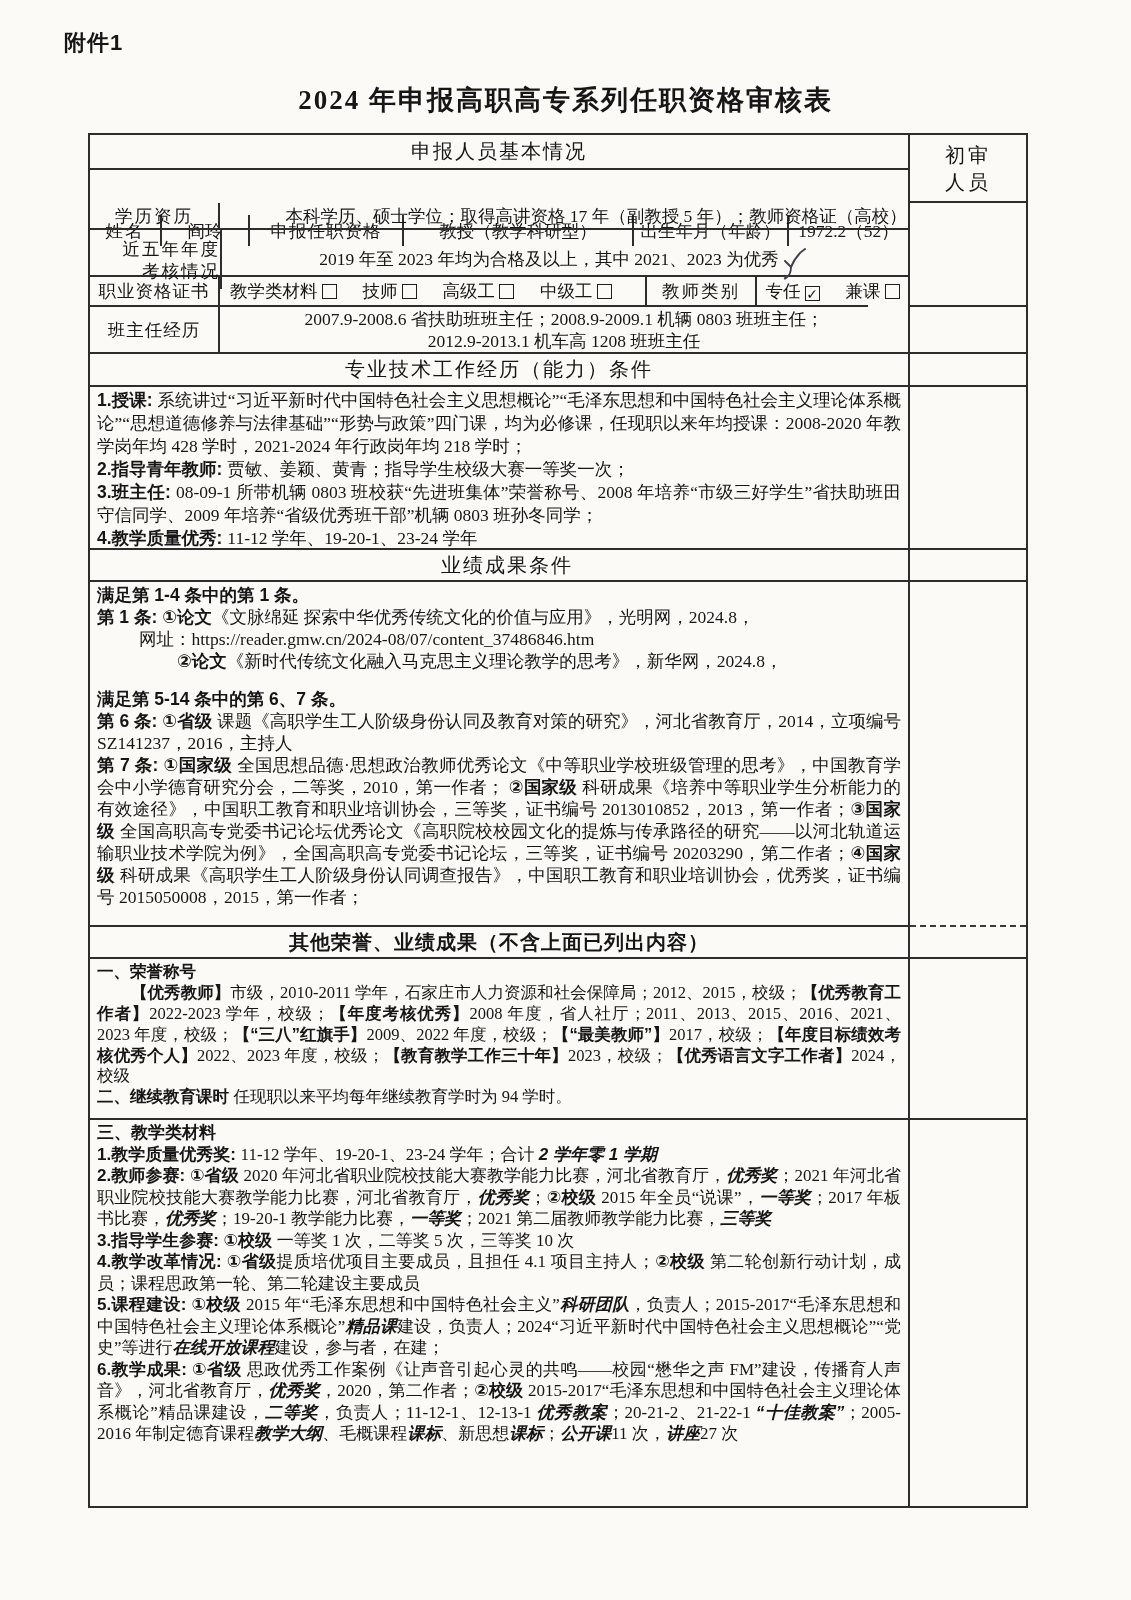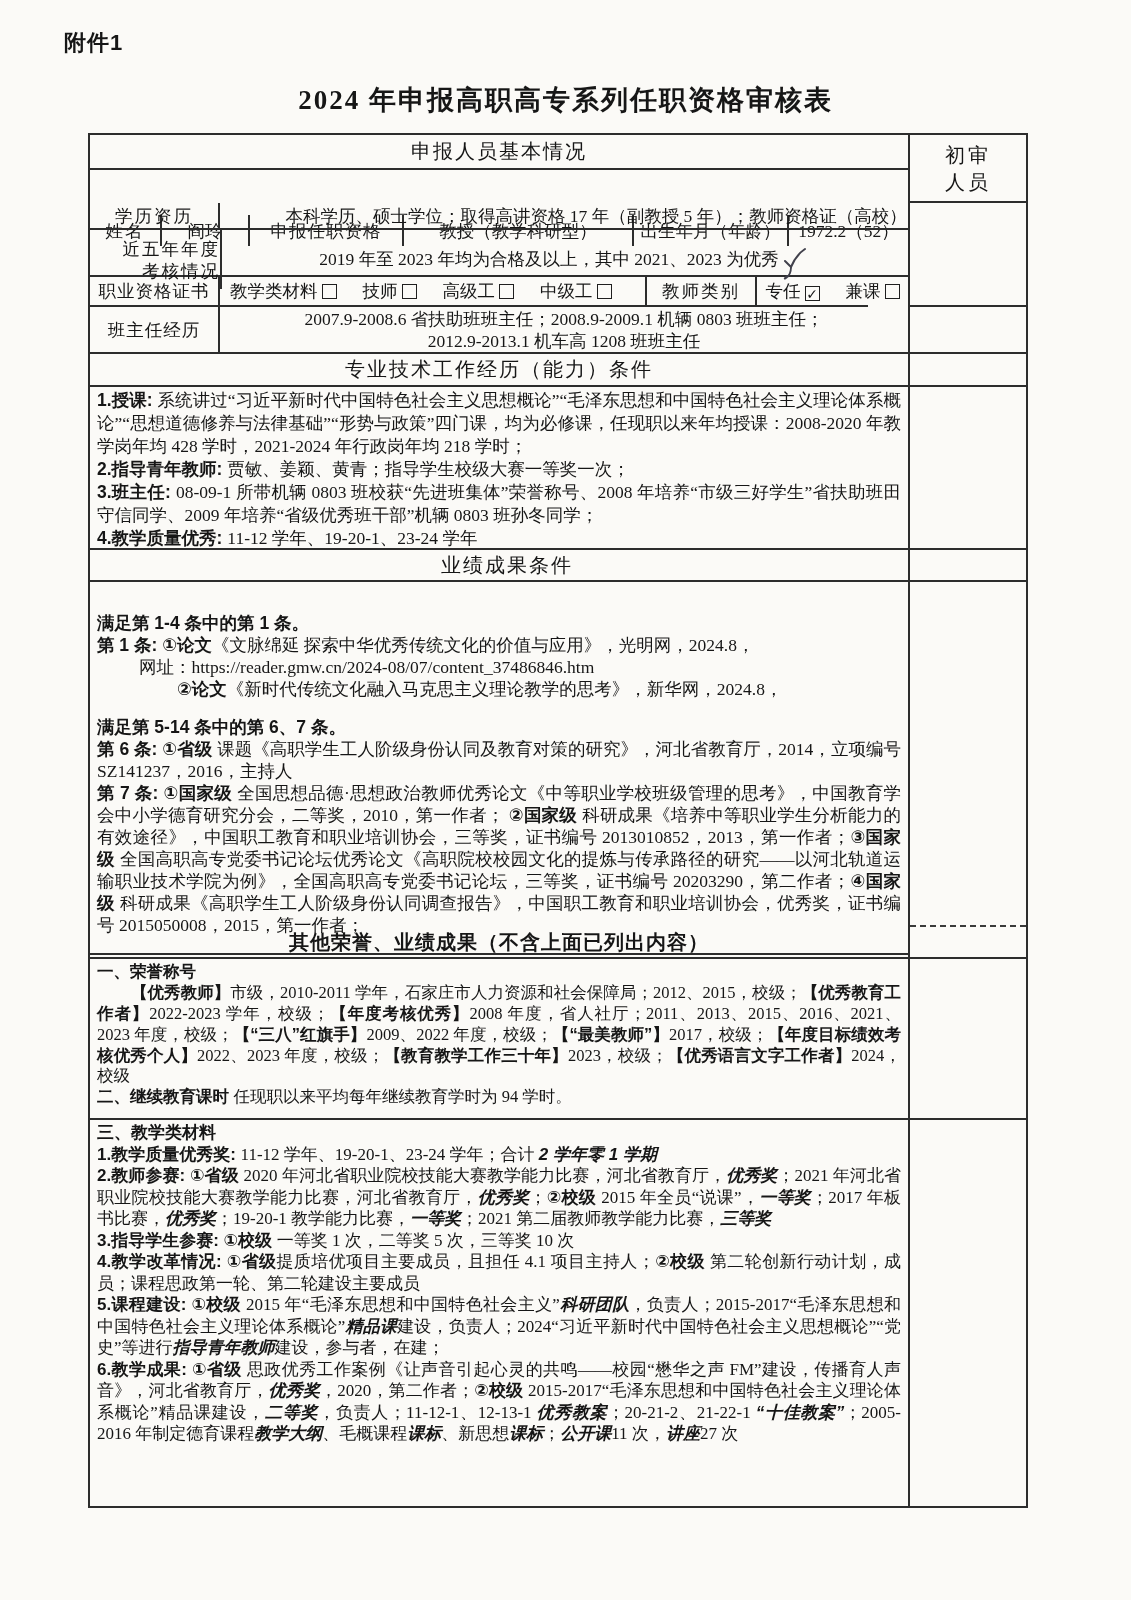--- a/index.html
+++ b/index.html
@@ -110,21 +110,21 @@
 
     <div class="row bb content lhH" style="left:0;top:252px;width:818px;height:163px;">
       <p class="para"><span class="rb">1.授课: </span><span>系统讲过“习近平新时代中国特色社会主义思想概论”“毛泽东思想和中国特色社会主义理论体系概论”“思想道德修养与法律基础”“形势与政策”四门课，均为必修课，任现职以来年均授课：2008-2020 年教学岗年均 428 学时，2021-2024 年行政岗年均 218 学时；</span></p>
       <p class="para"><span class="rb">2.指导青年教师: </span><span>贾敏、姜颖、黄青；指导学生校级大赛一等奖一次；</span></p>
       <p class="para"><span class="rb">3.班主任: </span><span>08-09-1 所带机辆 0803 班校获“先进班集体”荣誉称号、2008 年培养“市级三好学生”省扶助班田守信同学、2009 年培养“省级优秀班干部”机辆 0803 班孙冬同学；</span></p>
       <p class="para"><span class="rb">4.教学质量优秀: </span><span>11-12 学年、19-20-1、23-24 学年</span></p>
     </div>
 
     <div class="row bb center hdr" style="left:0;top:415px;width:818px;height:32px;padding-left:16px;">业绩成果条件</div>
 
-    <div class="row bb content lhJ" style="left:0;top:447px;width:818px;height:345px;margin-top:28px;">
+    <div class="row bb content lhJ" style="left:0;top:447px;width:818px;height:345px;">
       <p class="para"><span class="rb">满足第 1-4 条中的第 1 条。</span></p>
       <p class="para"><span class="rb">第 1 条: </span><span class="rb">①论文</span><span>《文脉绵延 探索中华优秀传统文化的价值与应用》，光明网，2024.8，</span></p>
       <p class="para ind1"><span>网址：https://reader.gmw.cn/2024-08/07/content_37486846.htm</span></p>
       <p class="para ind2"><span class="rb">②论文</span><span>《新时代传统文化融入马克思主义理论教学的思考》，新华网，2024.8，</span></p>
       <p class="para gap"><span class="rb">满足第 5-14 条中的第 6、7 条。</span></p>
       <p class="para"><span class="rb">第 6 条: </span><span class="rb">①省级 </span><span>课题《高职学生工人阶级身份认同及教育对策的研究》，河北省教育厅，2014，立项编号 SZ141237，2016，主持人</span></p>
       <p class="para"><span class="rb">第 7 条: </span><span class="rb">①国家级 </span><span>全国思想品德·思想政治教师优秀论文《中等职业学校班级管理的思考》，中国教育学会中小学德育研究分会，二等奖，2010，第一作者； </span><span class="rb">②国家级 </span><span>科研成果《培养中等职业学生分析能力的有效途径》，中国职工教育和职业培训协会，三等奖，证书编号 2013010852，2013，第一作者；</span><span class="rb">③国家级 </span><span>全国高职高专党委书记论坛优秀论文《高职院校校园文化的提炼与传承路径的研究——以河北轨道运输职业技术学院为例》，全国高职高专党委书记论坛，三等奖，证书编号 20203290，第二作者；</span><span class="rb">④国家级 </span><span>科研成果《高职学生工人阶级身份认同调查报告》，中国职工教育和职业培训协会，优秀奖，证书编号 2015050008，2015，第一作者；</span></p>
     </div>
 
     <div class="row bb center khdr" style="left:0;top:792px;width:818px;height:32px;">其他荣誉、业绩成果（不含上面已列出内容）</div>
@@ -134,21 +134,21 @@
       <p class="para tind"><span class="rb">【优秀教师】</span><span>市级，2010-2011 学年，石家庄市人力资源和社会保障局；2012、2015，校级；</span><span class="rb">【优秀教育工作者】</span><span>2022-2023 学年，校级；</span><span class="rb">【年度考核优秀】</span><span>2008 年度，省人社厅；2011、2013、2015、2016、2021、2023 年度，校级；</span><span class="rb">【“三八”红旗手】</span><span>2009、2022 年度，校级；</span><span class="rb">【“最美教师”】</span><span>2017，校级；</span><span class="rb">【年度目标绩效考核优秀个人】</span><span>2022、2023 年度，校级；</span><span class="rb">【教育教学工作三十年】</span><span>2023，校级；</span><span class="rb">【优秀语言文字工作者】</span><span>2024，校级</span></p>
       <p class="para"><span class="rb">二、继续教育课时 </span><span>任现职以来平均每年继续教育学时为 94 学时。</span></p>
     </div>
 
     <div class="row content lhM" style="left:0;top:985px;width:818px;height:386px;">
       <p class="para"><span class="rb">三、教学类材料</span></p>
       <p class="para"><span class="rb">1.教学质量优秀奖: </span><span>11-12 学年、19-20-1、23-24 学年；合计 </span><span class="rb ri">2 学年零 1 学期</span></p>
       <p class="para"><span class="rb">2.教师参赛: </span><span class="rb">①省级 </span><span>2020 年河北省职业院校技能大赛教学能力比赛，河北省教育厅，</span><span class="rb ri">优秀奖</span><span>；2021 年河北省职业院校技能大赛教学能力比赛，河北省教育厅，</span><span class="rb ri">优秀奖</span><span>；</span><span class="rb">②校级 </span><span>2015 年全员“说课”，</span><span class="rb ri">一等奖</span><span>；2017 年板书比赛，</span><span class="rb ri">优秀奖</span><span>；19-20-1 教学能力比赛，</span><span class="rb ri">一等奖</span><span>；2021 第二届教师教学能力比赛，</span><span class="rb ri">三等奖</span></p>
       <p class="para"><span class="rb">3.指导学生参赛: </span><span class="rb">①校级 </span><span>一等奖 1 次，二等奖 5 次，三等奖 10 次</span></p>
       <p class="para"><span class="rb">4.教学改革情况: </span><span class="rb">①省级</span><span>提质培优项目主要成员，且担任 4.1 项目主持人；</span><span class="rb">②校级 </span><span>第二轮创新行动计划，成员；课程思政第一轮、第二轮建设主要成员</span></p>
-      <p class="para"><span class="rb">5.课程建设: </span><span class="rb">①校级 </span><span>2015 年“毛泽东思想和中国特色社会主义”</span><span class="rb ri">科研团队</span><span>，负责人；2015-2017“毛泽东思想和中国特色社会主义理论体系概论”</span><span class="rb ri">精品课</span><span>建设，负责人；2024“习近平新时代中国特色社会主义思想概论”“党史”等进行</span><span class="rb ri">指导青年教师</span><span>建设，参与者，在建；</span></p>
+      <p class="para"><span class="rb">5.课程建设: </span><span class="rb">①校级 </span><span>2015 年“毛泽东思想和中国特色社会主义”</span><span class="rb ri">科研团队</span><span>，负责人；2015-2017“毛泽东思想和中国特色社会主义理论体系概论”</span><span class="rb ri">精品课</span><span>建设，负责人；2024“习近平新时代中国特色社会主义思想概论”“党史”等进行</span><span class="rb ri">在线开放课程</span><span>建设，参与者，在建；</span></p>
       <p class="para"><span class="rb">6.教学成果: </span><span class="rb">①省级 </span><span>思政优秀工作案例《让声音引起心灵的共鸣——校园“懋华之声 FM”建设，传播育人声音》，河北省教育厅，</span><span class="rb ri">优秀奖</span><span>，2020，第二作者；</span><span class="rb">②校级 </span><span>2015-2017“毛泽东思想和中国特色社会主义理论体系概论”精品课建设，</span><span class="rb ri">二等奖</span><span>，负责人；11-12-1、12-13-1 </span><span class="rb ri">优秀教案</span><span>；20-21-2、21-22-1 </span><span class="rb ri">“十佳教案”</span><span>；2005-2016 年制定德育课程</span><span class="rb ri">教学大纲</span><span>、毛概课程</span><span class="rb ri">课标</span><span>、新思想</span><span class="rb ri">课标</span><span>；</span><span class="rb ri">公开课</span><span>11 次，</span><span class="rb ri">讲座</span><span>27 次</span></p>
     </div>
 
     <div class="rightcol">
       <div class="rc bb reviewer" style="height:68px;">
         <div>初审</div>
         <div>人员</div>
       </div>
       <div class="rc bb" style="height:104px;"></div>
       <div class="rc bb" style="height:47px;"></div>

